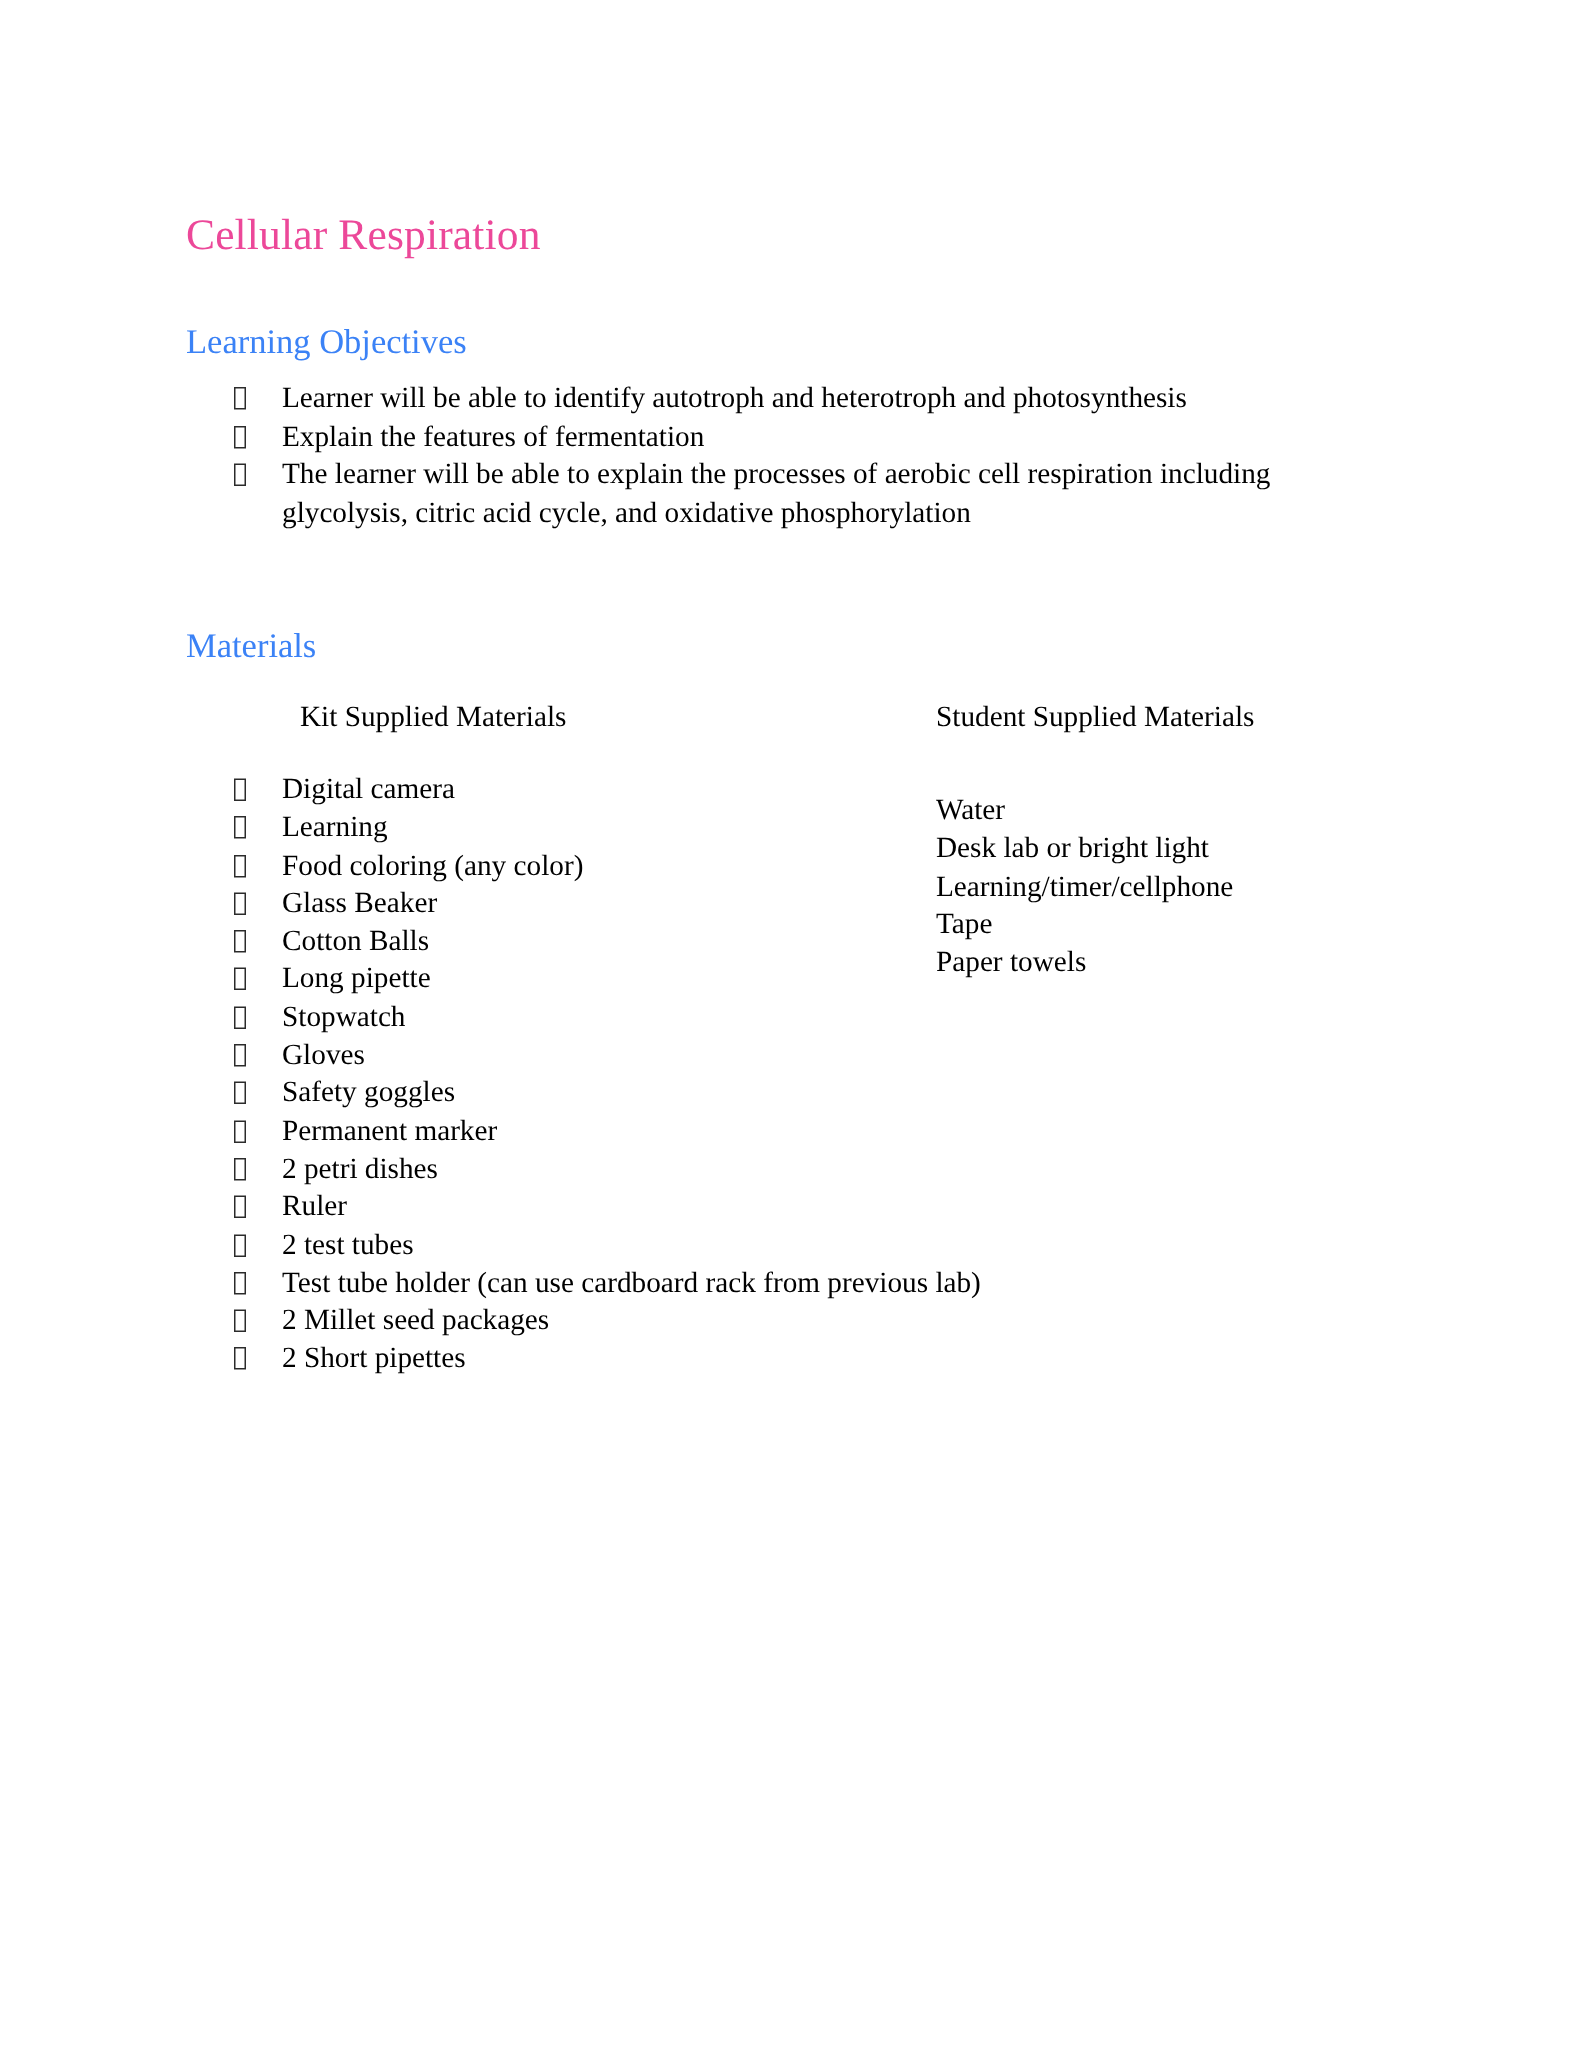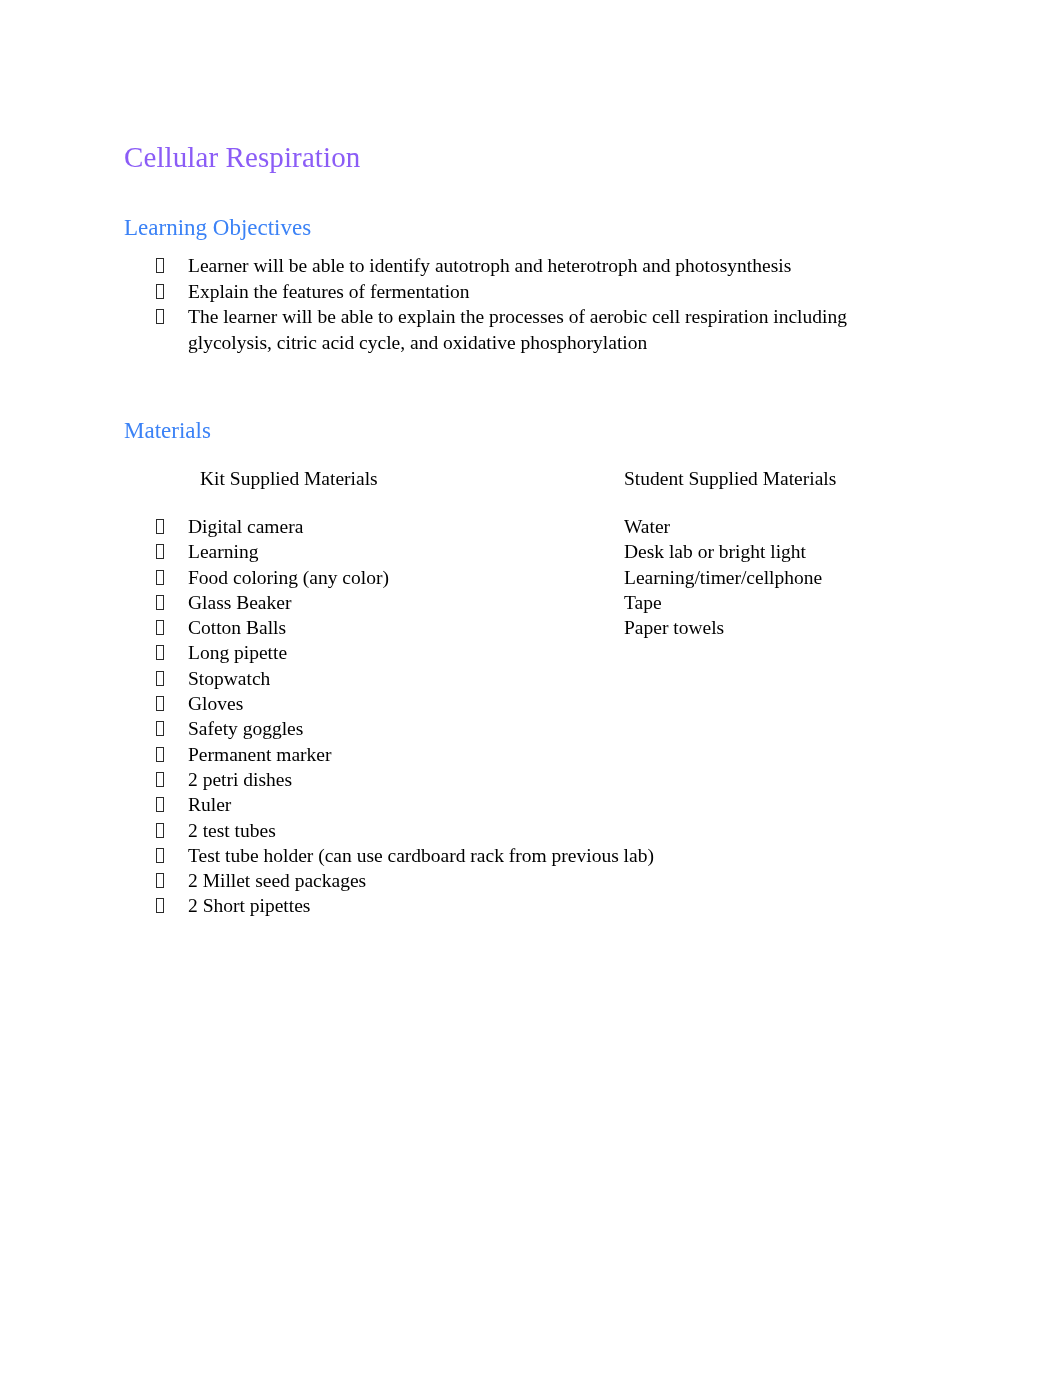--- a/index.html
+++ b/index.html
@@ -22,21 +22,21 @@
   }
   .content {
     position: absolute;
     left: 124px;
     top: 140px;
     width: 800px;
   }
   .doc-title {
     font-size: 29px;
     line-height: 34px;
-    color: #8b5cf6;
+    color: #ec4899;
     font-weight: normal;
     margin: 0;
     letter-spacing: 0.1px;
   }
   .section-heading {
     font-size: 23px;
     line-height: 27px;
     color: #3b82f6;
     font-weight: normal;
     margin: 0;
@@ -102,21 +102,21 @@
     position: relative;
     z-index: 2;
   }
   ul.wl.kit > li {
     font-size: 19.5px;
     line-height: 25.3px;
   }
   .student-list {
     position: absolute;
     left: 500px;
-    top: 0;
+    top: 14px;
     list-style: none;
     margin: 0;
     padding: 0;
     z-index: 1;
   }
   .student-list > li {
     font-size: 19.5px;
     line-height: 25.3px;
     white-space: nowrap;
   }

